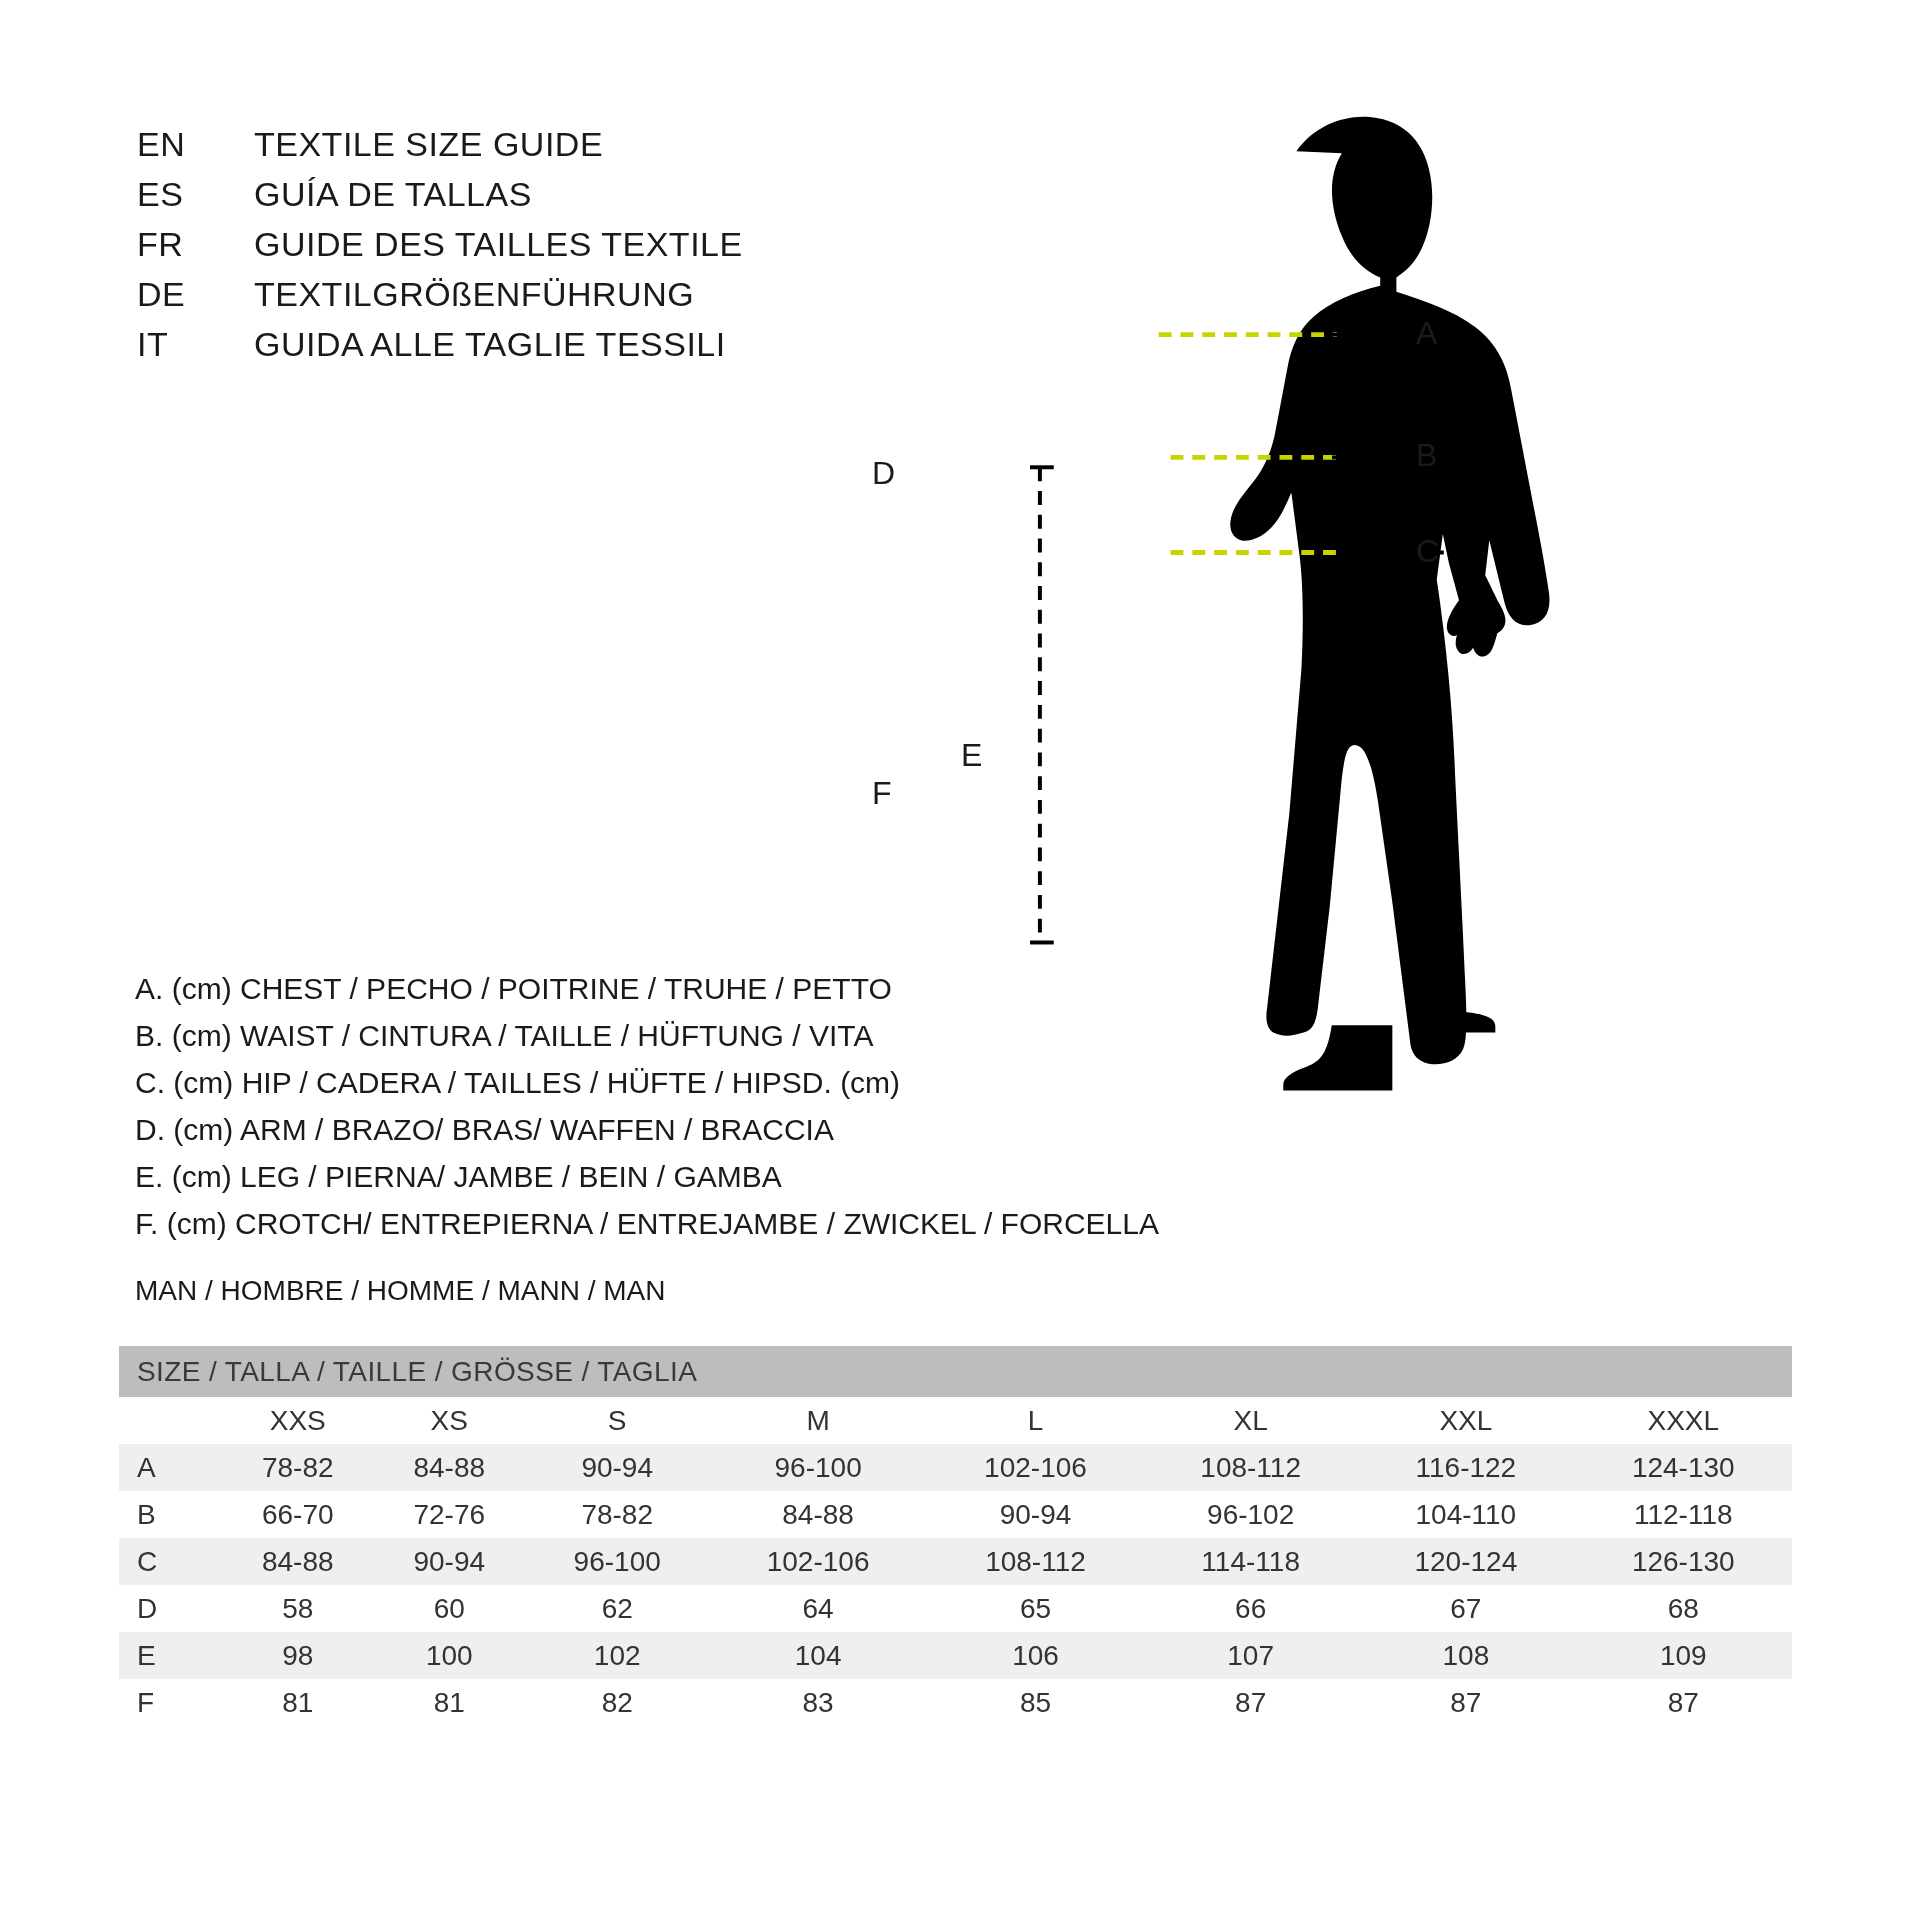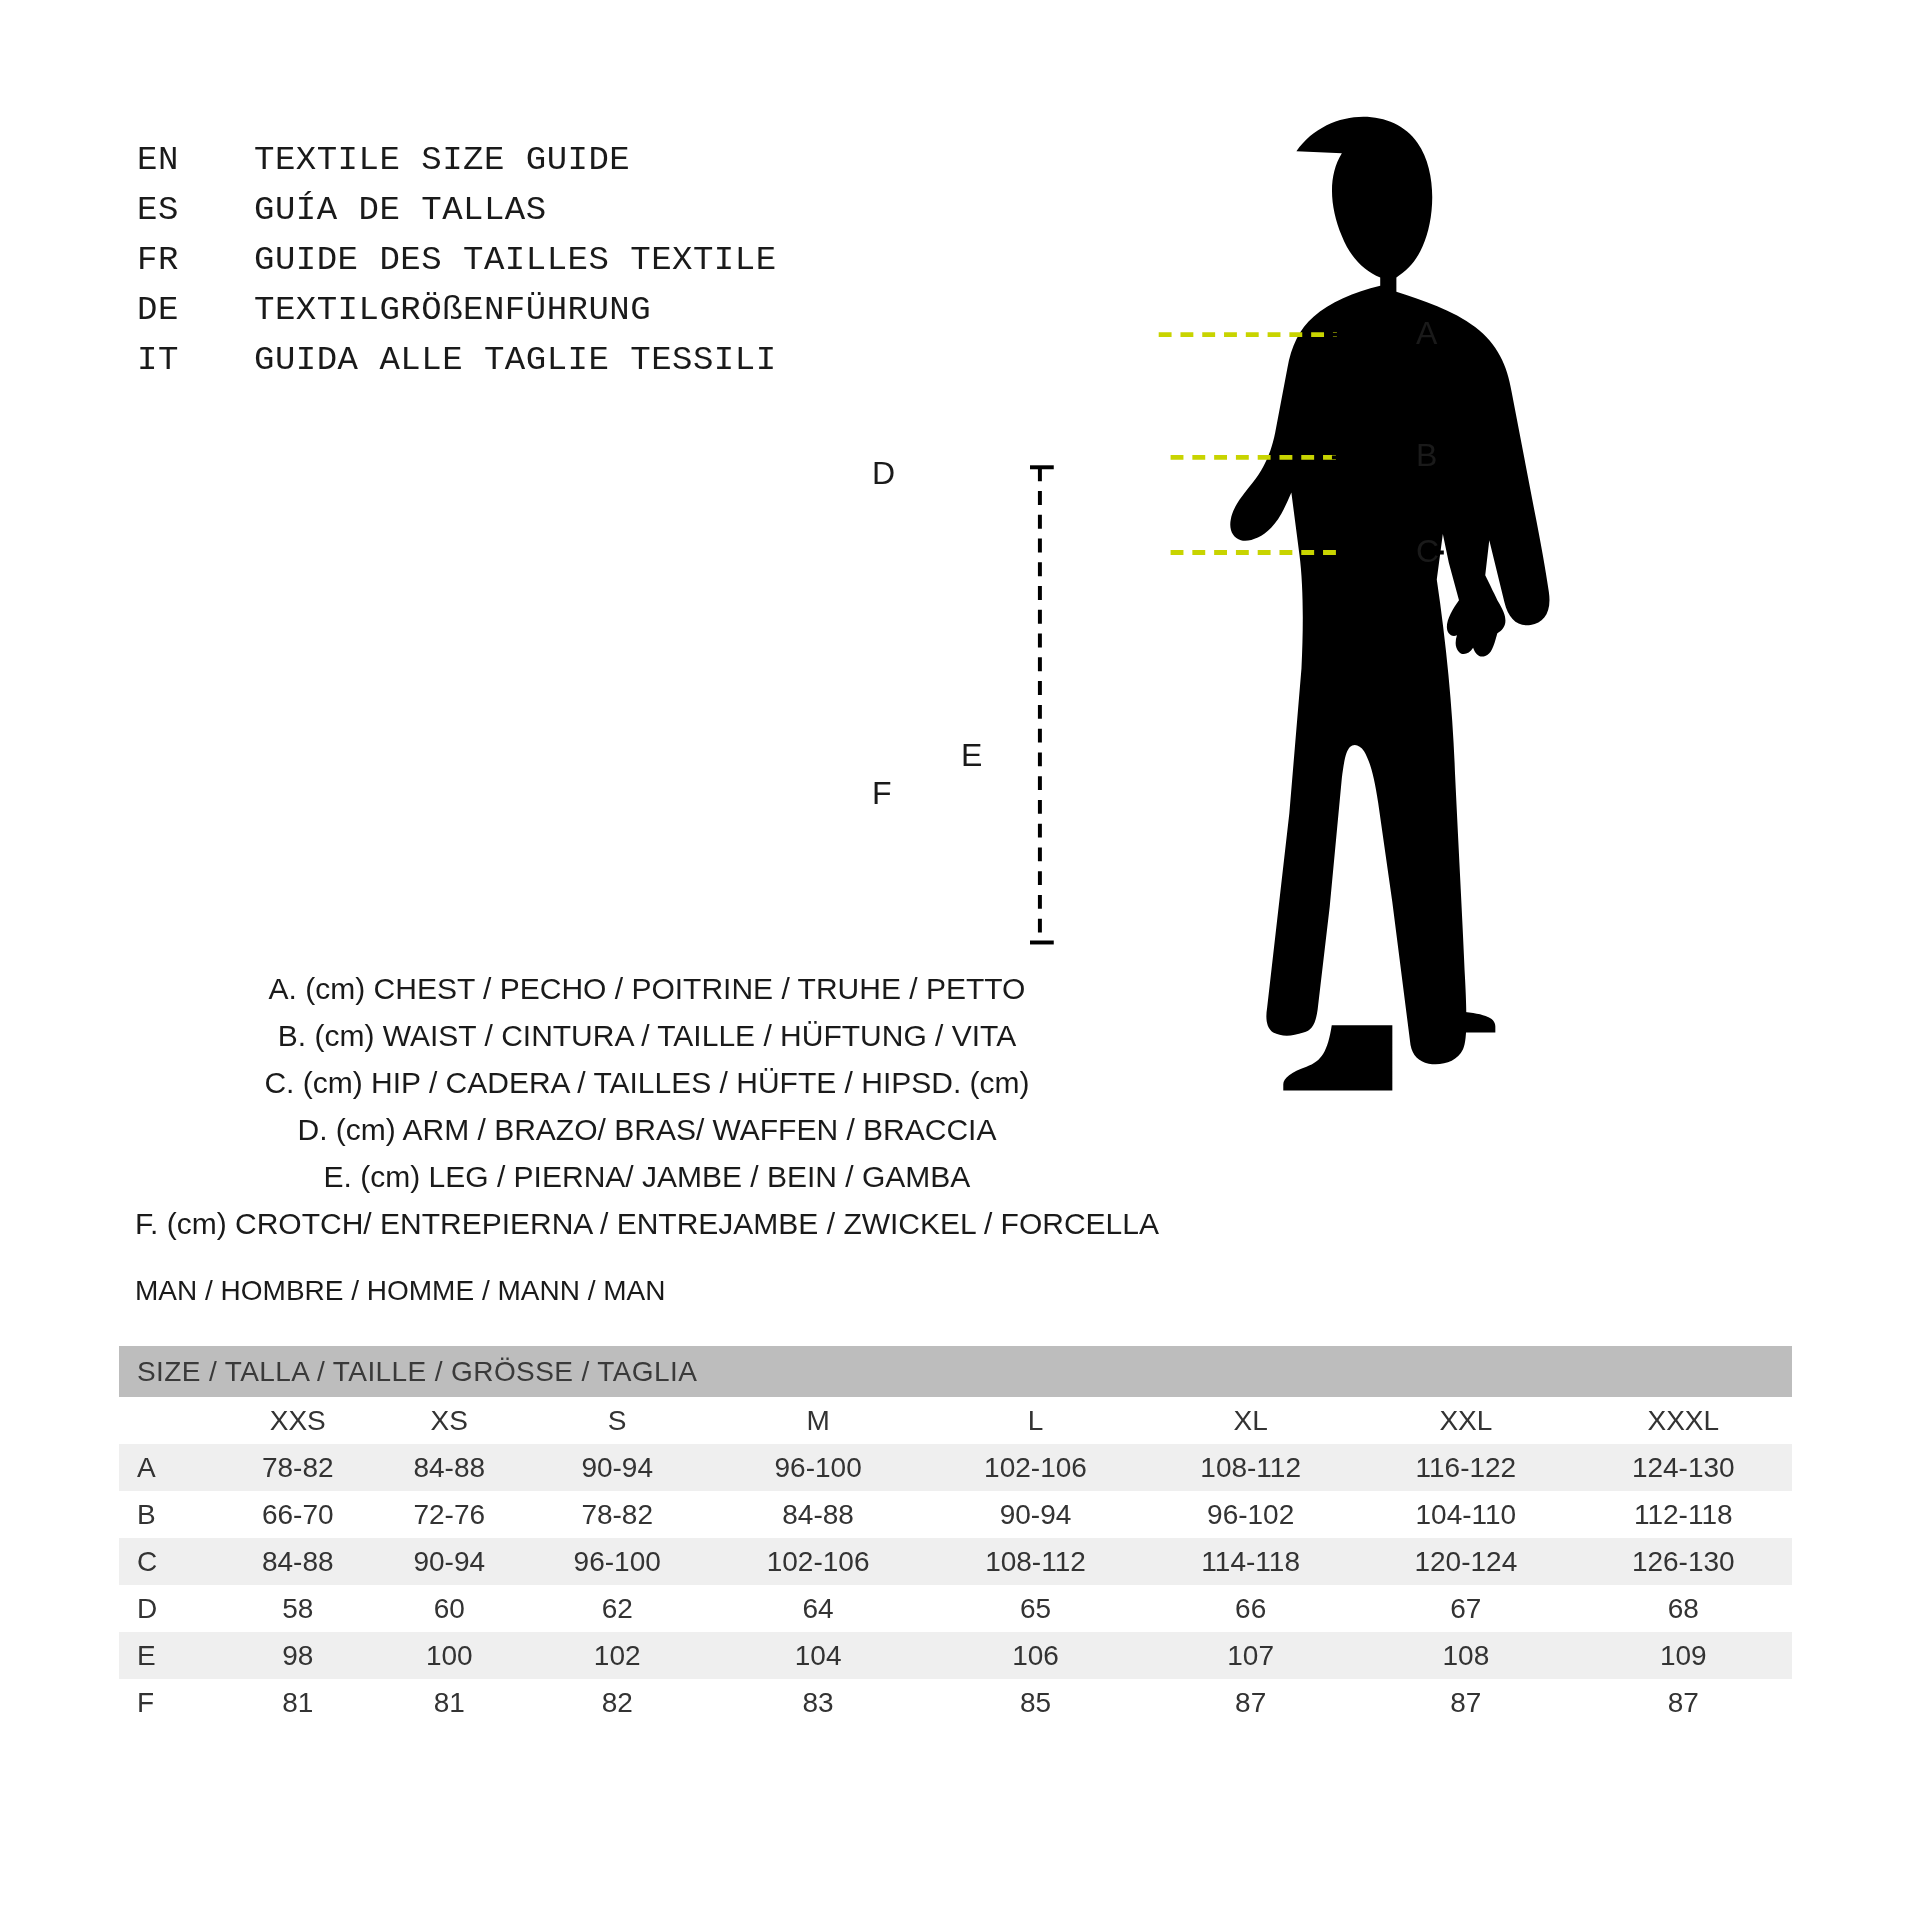--- a/index.html
+++ b/index.html
@@ -13,22 +13,21 @@
     position: relative;
     font-family: "Liberation Sans", sans-serif;
     color: #1a1a1a;
     overflow: hidden;
   }
 
   
   .lang-block {
     position: absolute;
     left: 137px;
-    top: 121px;
-    font-family: Liberation Mono, monospace;
+    top: 105px;
   }
   .lang-row {
     display: flex;
     align-items: baseline;
     height: 50px;
   }
   .lang-code {
     width: 117px;
     font-size: 34px;
     letter-spacing: 0.5px;
@@ -40,21 +39,20 @@
     color: #1a1a1a;
     white-space: nowrap;
     margin-top: 20px;
   }
 
   
   .legend-block {
     position: absolute;
     left: 135px;
     top: 965px;
-    text-align: center;
   }
   .legend-row {
     font-size: 30px;
     line-height: 47px;
     white-space: nowrap;
     color: #1a1a1a;
   }
   .legend-gender {
     position: absolute;
     left: 135px;

